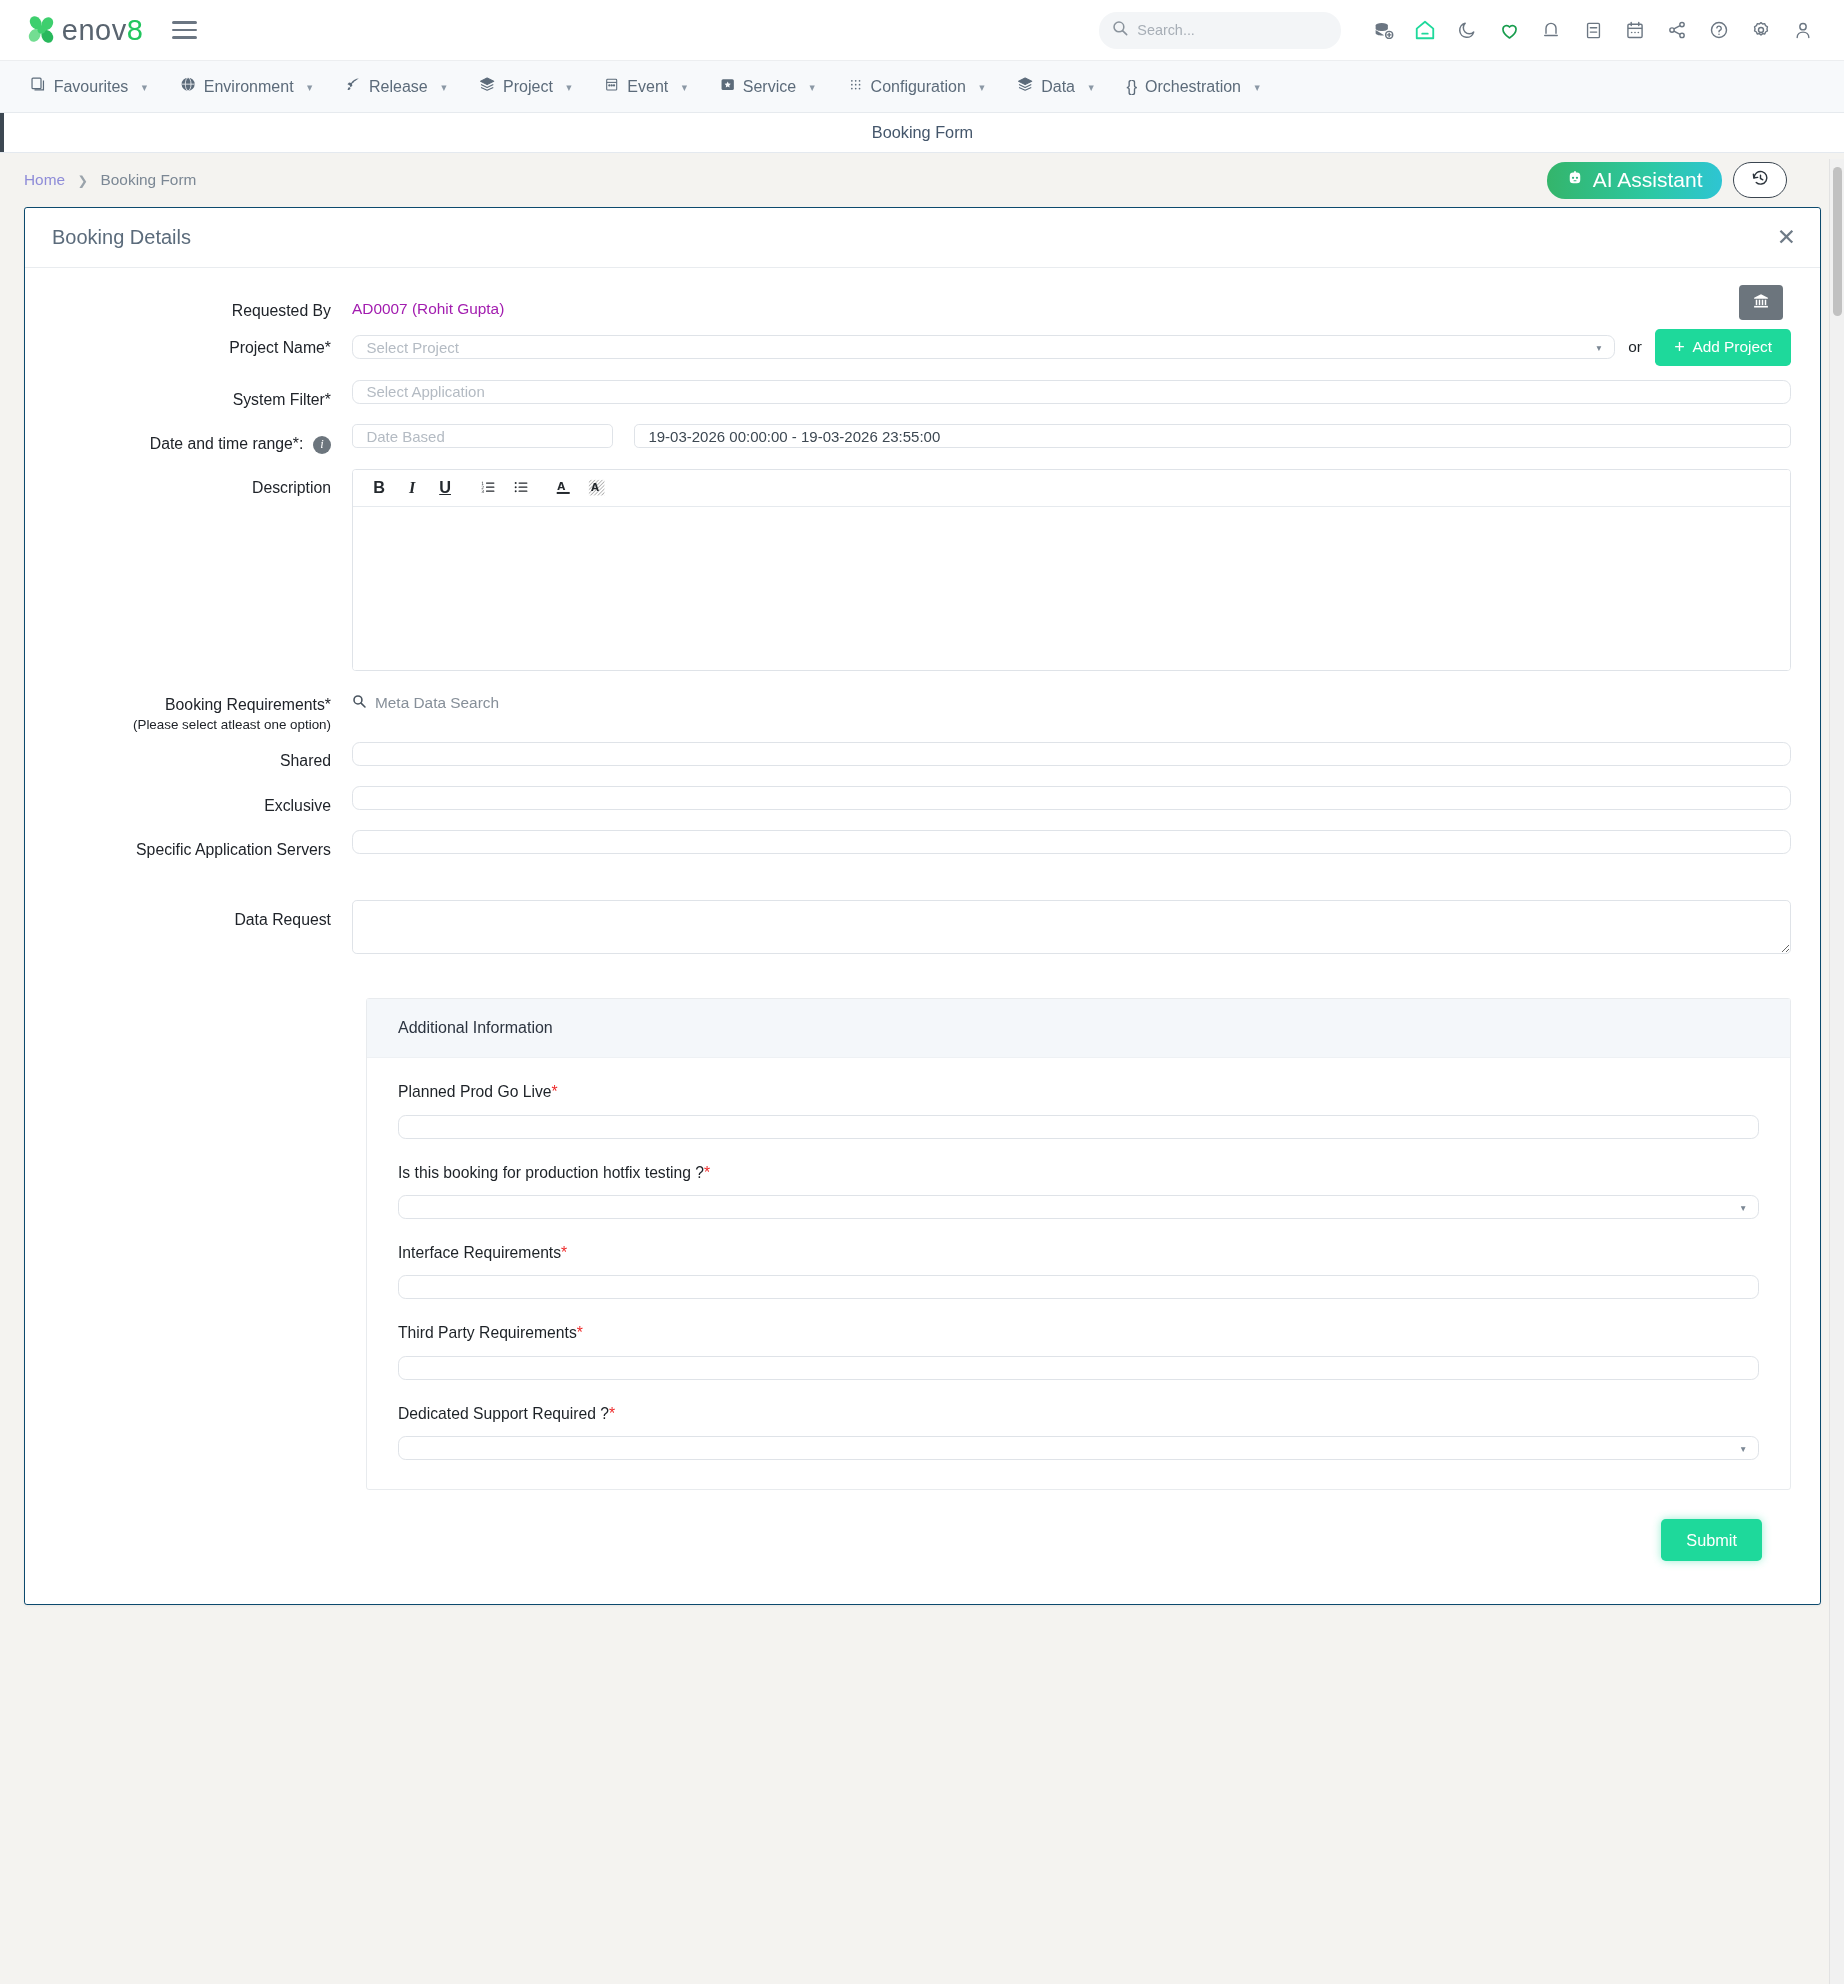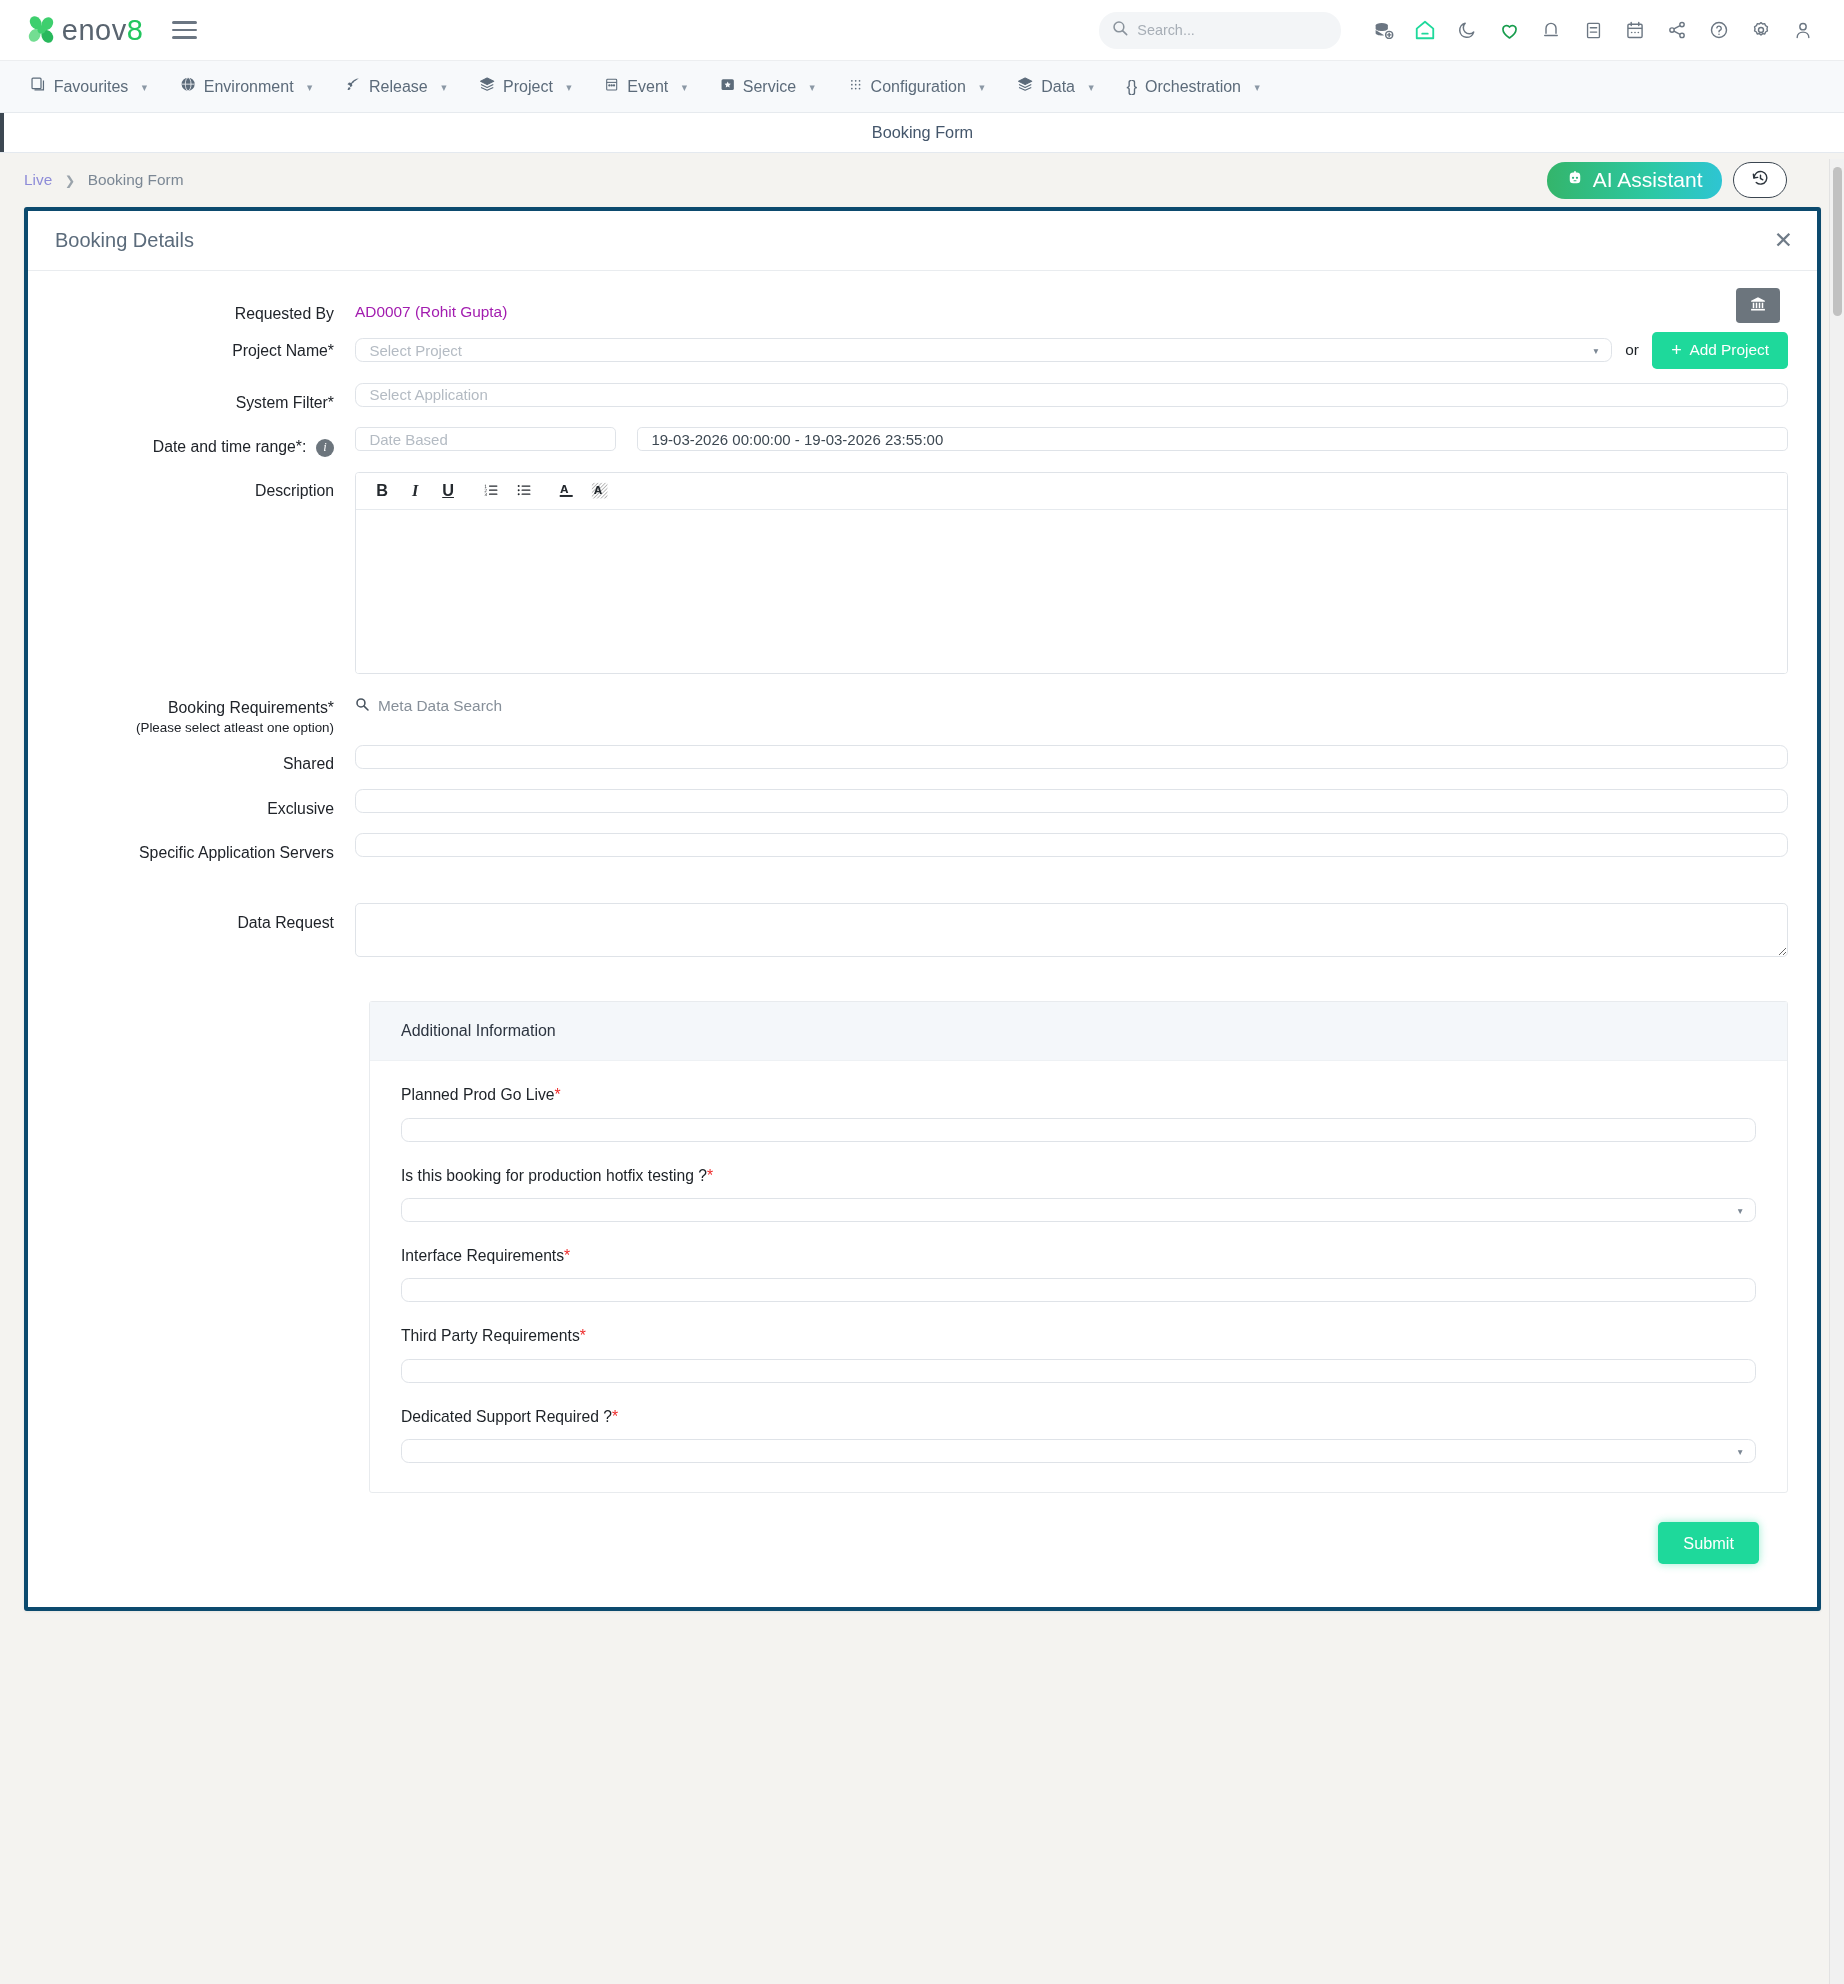--- a/index.html
+++ b/index.html
@@ -63,21 +63,21 @@
     color:#fff;font-size:21px;display:flex;align-items:center;gap:8.6px;
     font-family:"Liberation Sans",sans-serif;
   }
   .hist-btn{
     width:54px;height:36px;border-radius:18px;border:1.4px solid #3a4550;background:#fff;
     display:flex;align-items:center;justify-content:center;cursor:pointer;
   }
 
   
   .card{
-    margin:0 24px 0 24px;background:#fff;border:4px solid #0c4a6e;border-radius:2.9px;
+    margin:0 24px 0 24px;background:#fff;border:1px solid #0c4a6e;border-radius:2.9px;
     box-shadow:0 1px 2.9px rgba(0,0,0,.06);
   }
   .card-head{
     height:60px;display:flex;align-items:center;padding:0 24px 0 27px;
     border-bottom:1px solid #e9ecef;
   }
   .card-title{font-size:20px;color:#5b6b7b;font-weight:400;}
   .card-close{margin-left:auto;font-size:23px;color:#6f7b87;cursor:pointer;line-height:1;}
   .card-body{padding:23px 29px 33px 29px;position:relative;}
 
@@ -394,21 +394,21 @@
       <span>Orchestration</span>
       <span class="caret">▾</span>
     </div>
   </div>
 
   <div class="title-strip">
     <span class="t">Booking Form</span>
   </div>
 
   <div class="crumbs">
-    <span class="home">Live</span>
+    <span class="home">Home</span>
     <span class="sep">❯</span>
     <span class="cur">Booking Form</span>
     <div class="crumb-actions">
       <button class="ai-btn">
         <span>
           <svg width="18" height="18" viewBox="0 0 24 24" fill="#fff">
             <path d="M12 2.5a1.2 1.2 0 0 1 1.2 1.2v1.1h1.3A4.5 4.5 0 0 1 19 9.3v5A4.5 4.5 0 0 1 14.5 19h-5A4.5 4.5 0 0 1 5 14.3v-5a4.5 4.5 0 0 1 4.5-4.5h1.3V3.7A1.2 1.2 0 0 1 12 2.5z"></path>
             <circle cx="9.4" cy="11.8" r="1.5" fill="#2bb37d"></circle>
               <circle cx="14.6" cy="11.8" r="1.5" fill="#2bb37d"></circle>
             <rect x="10" y="15" width="4" height="1.4" rx=".7" fill="#2bb37d"></rect>

